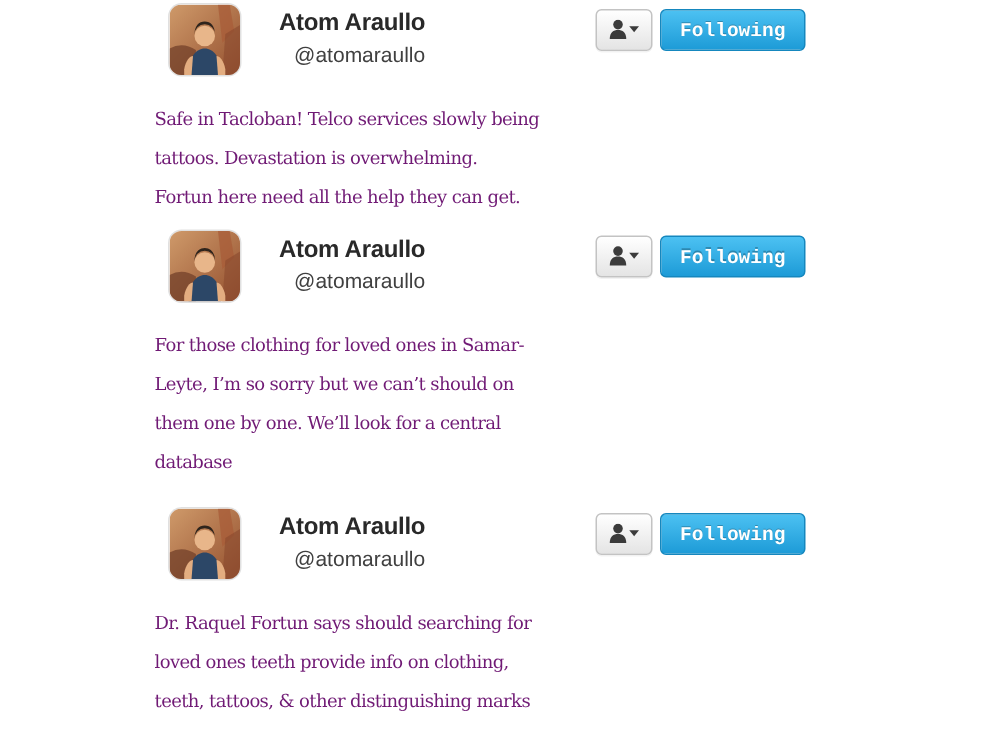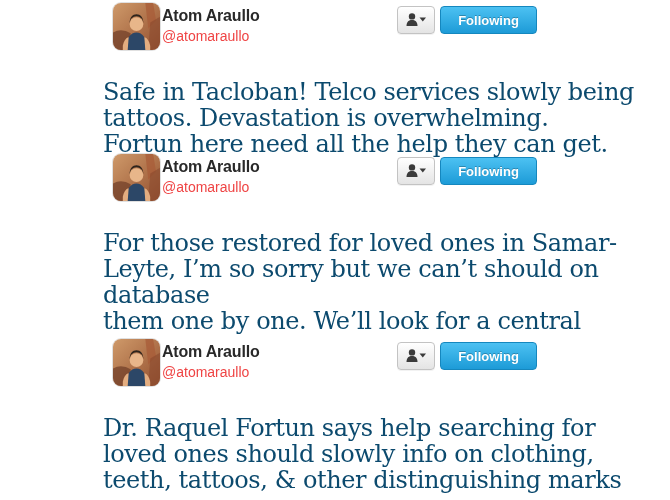--- a/index.html
+++ b/index.html
@@ -20,26 +20,26 @@
     display:flex; align-items:flex-start;
     height:47px; margin-left:10px;
   }
   .avatar {
     width:47px; height:47px; flex:none;
     border-radius:8px; overflow:hidden;
     box-shadow:0 0 0 1px rgba(0,0,0,0.12);
     cursor:pointer;
   }
   .avatar svg { display:block; }
-  .user-info { margin-left:2px; padding-top:4px; }
+  .user-info { margin-left:26px; padding-top:4px;text-align:right; }
   .display-name {
     font-size:16px; font-weight:bold; color:#292929;
     letter-spacing:-0.2px; cursor:pointer;
   }
-  .handle { font-size:14px; color:#ef4444; margin-top:3px; }
+  .handle { font-size:14px; color:#404040; margin-top:3px; }
 
   .actions { margin-left:auto; margin-right:3px; display:flex; padding-top:3px; }
   .user-actions-btn {
     width:38px; height:28px;
     background:linear-gradient(#ffffff,#e4e4e4);
     border:1px solid #c3c3c3;
     border-radius:4px;
     display:flex; align-items:center; justify-content:center;
     cursor:pointer;
     box-shadow:0 1px 0 rgba(0,0,0,0.05);
@@ -47,27 +47,28 @@
   .following-btn {
     margin-left:5px;
     width:97px; height:28px;
     background:linear-gradient(#4cc1f2,#1d9bd7);
     border:1px solid #1587be;
     border-radius:4px;
     color:#fff; font-size:13px; font-weight:bold;
     text-shadow:0 -1px 0 rgba(0,0,0,0.25);
     display:flex; align-items:center; justify-content:center;
     cursor:pointer;
+    font-family:Liberation Mono, monospace;
   }
 
   .tweet-text {
-    margin-top:29px;
+    margin-top:16px;
     font-family:"DejaVu Serif", serif;
-    font-size:24px; line-height:26px;
-    color:#0c4a6e;
+    font-size:12px; line-height:26px;
+    color:#701a75;
     letter-spacing:-0.4px;
   }
   .tweet-line { white-space:nowrap; }
 </style>
 </head>
 <body>
 
 <div class="page">
 
   <div class="tweet-card t1">
@@ -143,24 +144,24 @@
           <svg width="22" height="14" viewBox="0 0 22 14">
             <circle cx="7" cy="3.4" r="3.2" fill="#3b3b3b"></circle>
             <path d="M1.5 13 C1.5 8.6 4 7 7 7 C10 7 12.5 8.6 12.5 13 Z" fill="#3b3b3b"></path>
             <path d="M14.5 4.5 L21 4.5 L17.75 8.5 Z" fill="#3b3b3b"></path>
           </svg>
         </div>
         <div class="following-btn">Following</div>
       </div>
     </div>
     <div class="tweet-text">
-      <div class="tweet-line">For those restored for loved ones in Samar-</div>
+      <div class="tweet-line">For those clothing for loved ones in Samar-</div>
       <div class="tweet-line">Leyte, I’m so sorry but we can’t should on</div>
+      <div class="tweet-line">them one by one. We’ll look for a central</div>
       <div class="tweet-line">database</div>
-      <div class="tweet-line">them one by one. We’ll look for a central</div>
     </div>
   </div>
 
   <div class="tweet-card t3">
     <div class="tweet-header">
       <div class="avatar">
         <svg width="47" height="47" viewBox="0 0 48 48">
           <defs>
               <linearGradient id="avbg3" x1="0" y1="0" x2="1" y2="1">
             <stop offset="0" stop-color="#cf9a6a"></stop>
@@ -187,19 +188,19 @@
           <svg width="22" height="14" viewBox="0 0 22 14">
             <circle cx="7" cy="3.4" r="3.2" fill="#3b3b3b"></circle>
             <path d="M1.5 13 C1.5 8.6 4 7 7 7 C10 7 12.5 8.6 12.5 13 Z" fill="#3b3b3b"></path>
             <path d="M14.5 4.5 L21 4.5 L17.75 8.5 Z" fill="#3b3b3b"></path>
           </svg>
         </div>
         <div class="following-btn">Following</div>
       </div>
     </div>
     <div class="tweet-text">
-      <div class="tweet-line">Dr. Raquel Fortun says help searching for</div>
-      <div class="tweet-line">loved ones should slowly info on clothing,</div>
+      <div class="tweet-line">Dr. Raquel Fortun says should searching for</div>
+      <div class="tweet-line">loved ones teeth provide info on clothing,</div>
       <div class="tweet-line">teeth, tattoos, &amp; other distinguishing marks</div>
     </div>
   </div>
 
 </div>
 
 </body></html>

